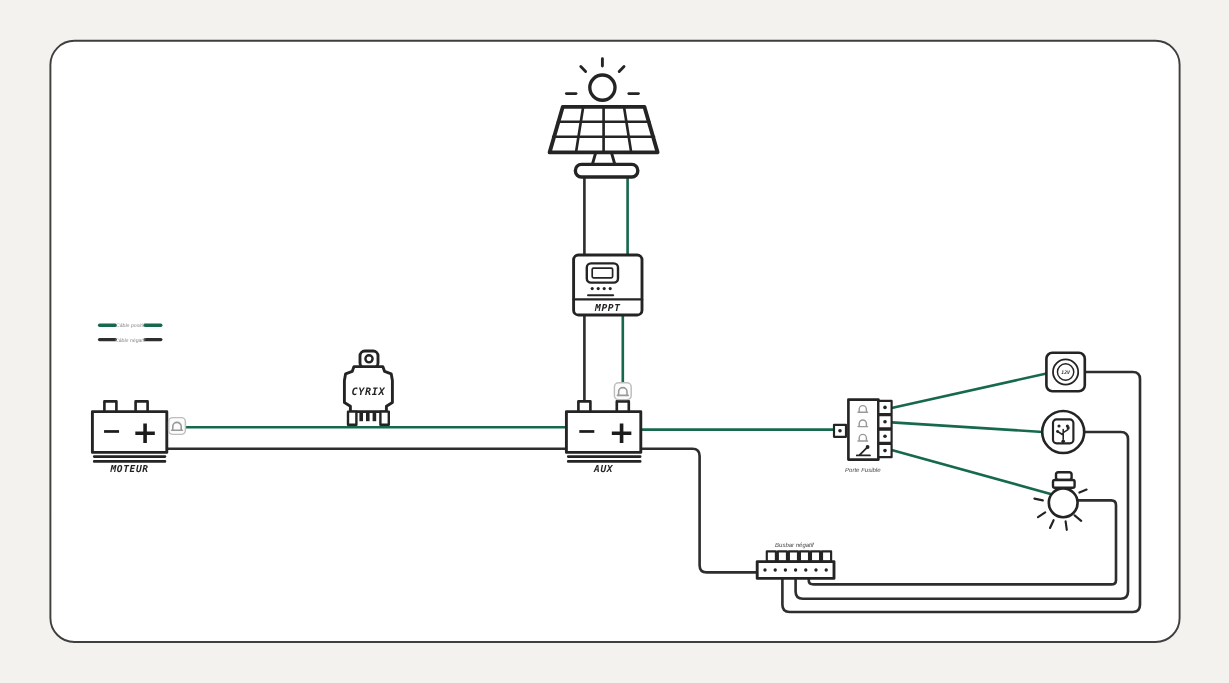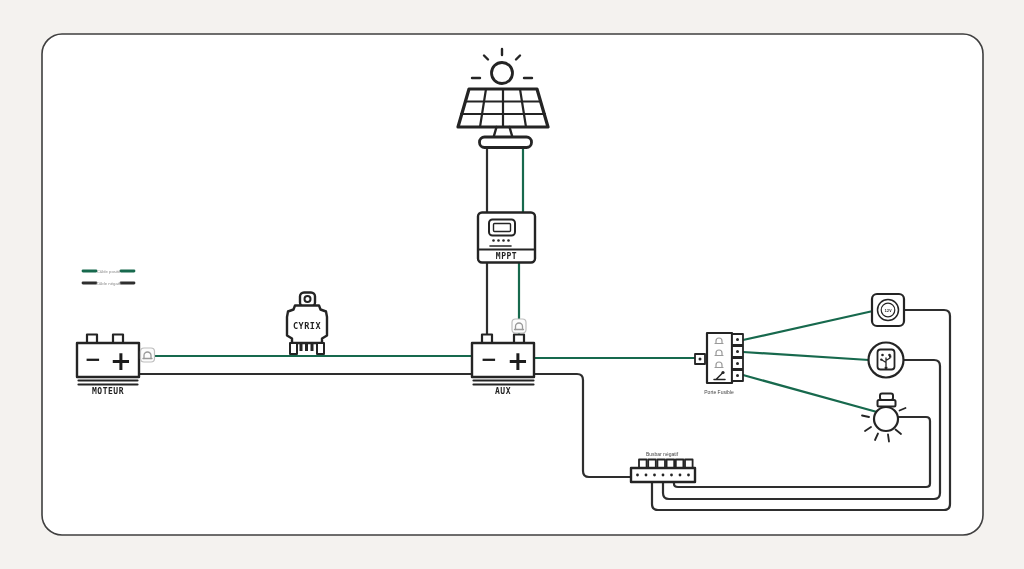--- a/index.html
+++ b/index.html
@@ -1,16 +1,16 @@
 <!DOCTYPE html>
 <html><head>
 <meta charset="utf-8">
 <style>
   html,body{margin:0;padding:0;background:#f4f2ef;}
-  .stage{width:1024px;height:569px;position:relative;font-family:"DejaVu Sans",sans-serif;}
+  .stage{width:1024px;height:569px;position:relative;font-family:"DejaVu Sans",sans-serif;font-style:italic;}
   svg{display:block;}
   text{stroke:none;fill:#2a2a2a;}
   .name-label{font-family:"DejaVu Sans Mono",monospace;font-weight:bold;font-size:8px;letter-spacing:.5px;fill:#222;}
   .small-label{font-family:"Liberation Sans","DejaVu Sans",sans-serif;font-size:5px;fill:#444;}
   .tiny-label{font-family:"DejaVu Sans Mono",monospace;font-weight:bold;font-size:4px;fill:#333;}
   .legend-label{font-family:"Liberation Sans","DejaVu Sans",sans-serif;font-size:4.3px;fill:#8c8c8c;}
   .sym-minus{font-family:"DejaVu Sans",sans-serif;font-weight:bold;font-size:20px;fill:#1c1c1c;}
   .sym-plus{font-family:"DejaVu Sans",sans-serif;font-weight:bold;font-size:26px;fill:#1c1c1c;}
 </style>
 </head>

